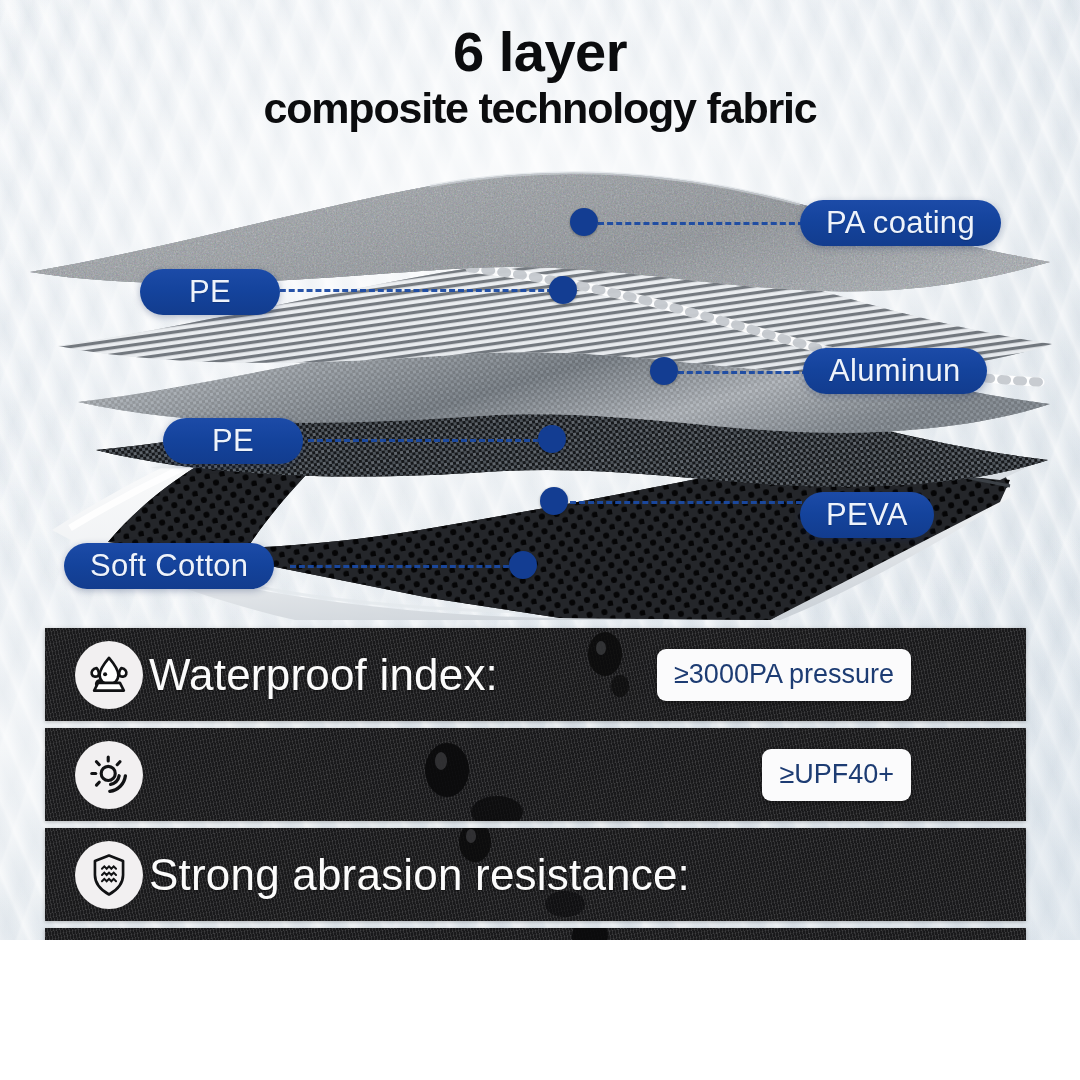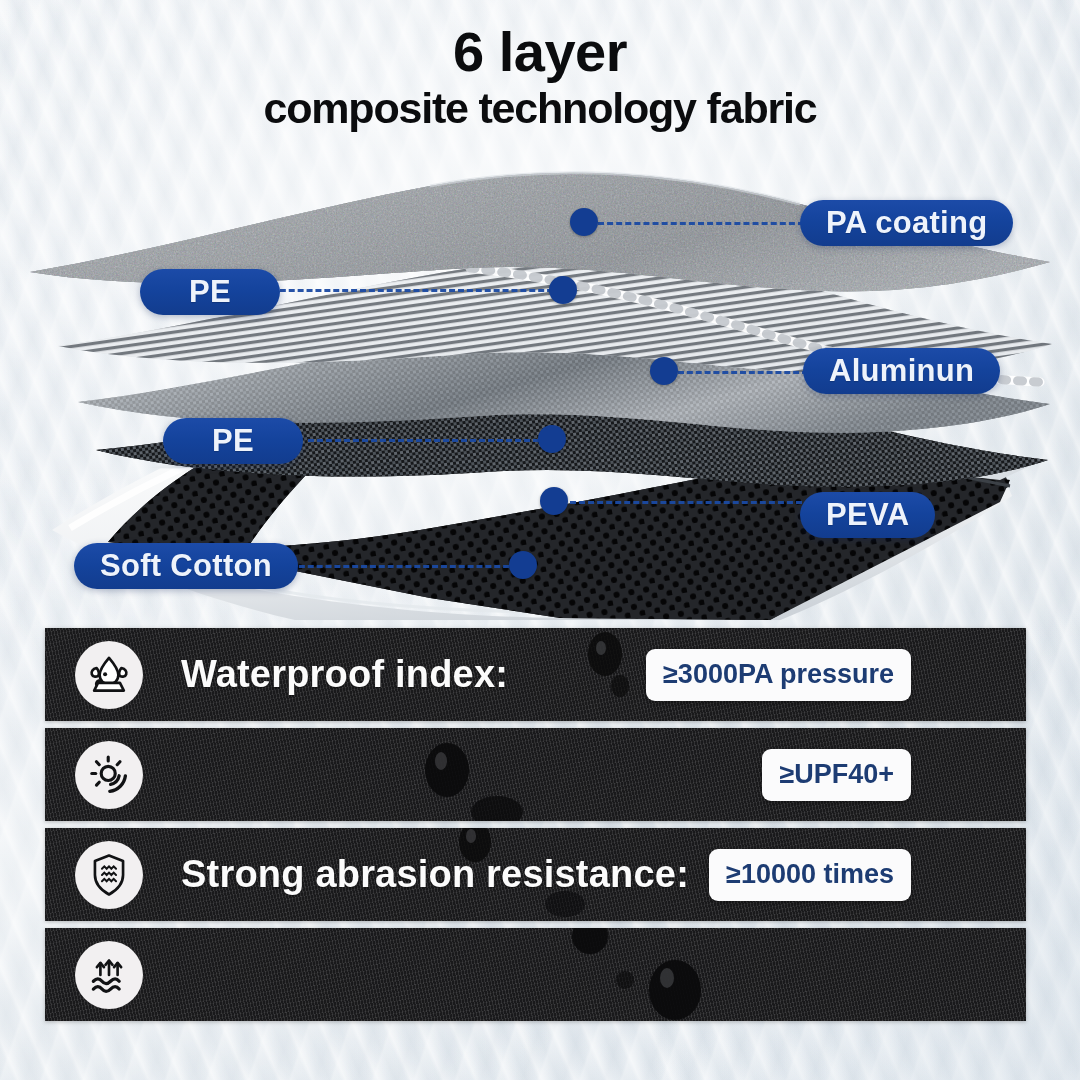--- a/index.html
+++ b/index.html
@@ -3,21 +3,21 @@
 <meta charset="utf-8">
 <style>
   * { box-sizing: border-box; margin: 0; padding: 0; }
   html, body {
     width: 1080px; height: 1080px;
     overflow: hidden;
     font-family: "Liberation Sans", sans-serif;
   }
   #stage {
     position: relative;
-    width: 1080px; height: 1080px;
+    width: 1080px; height: 940px;
     background: linear-gradient(150deg,#f2f5f8 0%, #e9eef3 35%, #dfe6ec 60%, #eef2f6 100%);
     overflow: hidden;
   }
 
   
   .bg-streaks, .bg-streaks2, .bg-streaks3 {
     position: absolute; inset: -20%;
     pointer-events: none;
   }
   .bg-streaks {
@@ -71,21 +71,21 @@
 
   
   .callout { position: absolute; z-index: 25; }
   .pill {
     position: absolute;
     display: flex; align-items: center; justify-content: center;
     background: linear-gradient(180deg,#1c4ba8 0%, #14439c 48%, #123c8e 100%);
     color: #eef3fb;
     border-radius: 999px;
     font-size: 31px;
-    font-weight: 700;
+    font-weight: 400;
     letter-spacing: .3px;
     padding: 0 26px;
     height: 46px;
     white-space: nowrap;
     box-shadow: 0 2px 7px rgba(20,40,90,.30);
     text-shadow: 0 1px 1px rgba(0,0,0,.18);
   }
   .dot {
     position: absolute;
     width: 28px; height: 28px; border-radius: 50%;
@@ -121,40 +121,40 @@
     flex: 0 0 auto;
     width: 68px; height: 68px;
     margin-left: 30px;
     border-radius: 50%;
     background: #f2f0f1;
     display: flex; align-items: center; justify-content: center;
     z-index: 2;
   }
   .spec-label {
     position: relative;
-    margin-left: 38px;
+    margin-left: 6px;
     color: #fbfbfb;
-    font-size: 38px;
-    font-weight: 700;
+    font-size: 44px;
+    font-weight: 400;
     letter-spacing: .2px;
     white-space: nowrap;
     z-index: 2;
     text-shadow: 0 1px 2px rgba(0,0,0,.5);
   }
   .spec-value {
     position: absolute;
     right: 115px;
     top: 50%;
     transform: translateY(-50%);
     background: #fbfbfc;
     color: #1d3c73;
     border-radius: 9px;
     padding: 10px 17px 11px;
     font-size: 27px;
-    font-weight: 700;
+    font-weight: 400;
     white-space: nowrap;
     box-shadow: 0 2px 5px rgba(0,0,0,.35);
     z-index: 3;
   }
 </style>
 </head>
 <body>
 
 <div id="stage">
 
@@ -323,21 +323,21 @@
     <div class="dash" style="left:308px; top:439px; width:240px;"></div>
     <div class="dot" style="left:538px; top:425px;"></div>
     <div class="pill" style="left:163px; top:418px; width:140px; padding:0;">PE</div>
 
     <div class="dash" style="left:570px; top:501px; width:232px;"></div>
     <div class="dot" style="left:540px; top:487px;"></div>
     <div class="pill" style="left:800px; top:492px;">PEVA</div>
 
     <div class="dash" style="left:290px; top:565px; width:228px;"></div>
     <div class="dot" style="left:509px; top:551px;"></div>
-    <div class="pill" style="left:74px; top:543px;">Soft Cotton</div>
+    <div class="pill" style="left:64px; top:543px;">Soft Cotton</div>
   </div>
 
   <div class="specs">
 
     <div class="spec-row">
       <svg class="droplets" viewBox="0 0 981 93">
         <ellipse cx="560" cy="26" rx="17" ry="22" fill="#0a0a0b" opacity=".85"></ellipse>
         <ellipse cx="556" cy="20" rx="5" ry="7" fill="#54565a" opacity=".5"></ellipse>
         <ellipse cx="575" cy="58" rx="9" ry="11" fill="#0b0b0c" opacity=".7"></ellipse>
       </svg>
@@ -391,21 +391,20 @@
         <svg viewBox="0 0 64 64" width="50" height="50">
           <path d="M32 7 L50 14 v18 c0 12-9 20-18 25 -9-5-18-13-18-25 V14 Z" fill="none" stroke="#111214" stroke-width="3.4" stroke-linejoin="round"></path>
           <g stroke="#111214" stroke-width="2.6" fill="none" stroke-linecap="round">
             <path d="M23 24 l3 -3 3 3 3 -3 3 3 3 -3 3 3"></path>
             <path d="M23 32 l3 -3 3 3 3 -3 3 3 3 -3 3 3"></path>
             <path d="M23 40 l3 -3 3 3 3 -3 3 3 3 -3 3 3"></path>
           </g>
         </svg>
       </div>
       <div class="spec-label">Strong abrasion resistance:</div>
-      <div class="spec-value">≥10000 times</div>
     </div>
 
     <div class="spec-row">
       <svg class="droplets" viewBox="0 0 981 93">
         <ellipse cx="545" cy="8" rx="18" ry="18" fill="#0a0a0b" opacity=".9"></ellipse>
         <ellipse cx="630" cy="62" rx="26" ry="30" fill="#0a0a0b" opacity=".92"></ellipse>
         <ellipse cx="622" cy="50" rx="7" ry="10" fill="#5e6064" opacity=".45"></ellipse>
         <ellipse cx="580" cy="52" rx="9" ry="9" fill="#0a0a0b" opacity=".6"></ellipse>
       </svg>
       <div class="spec-icon">

